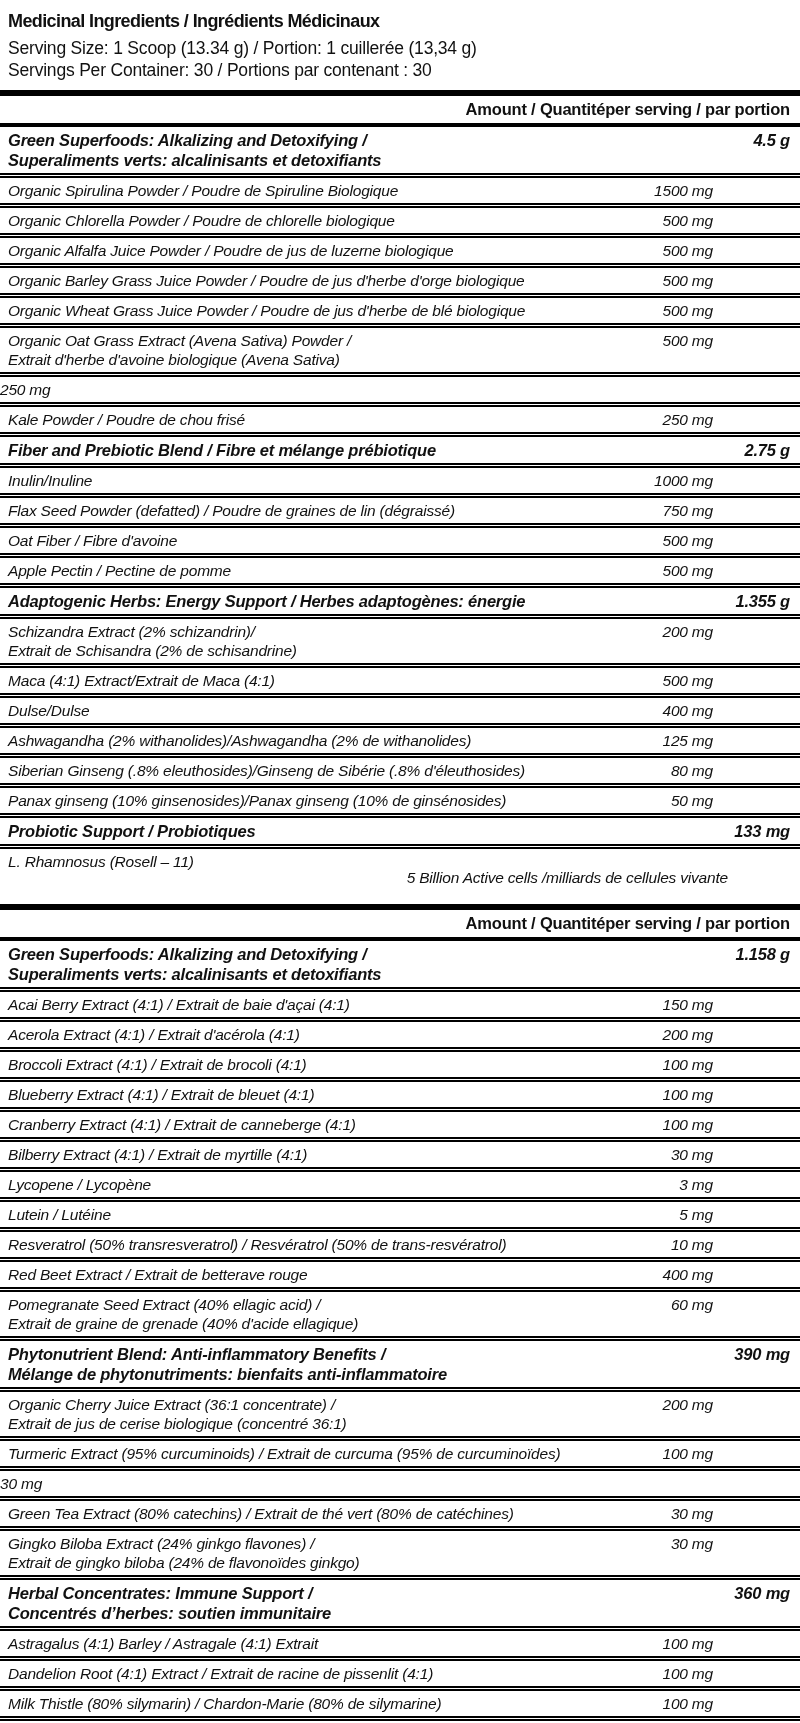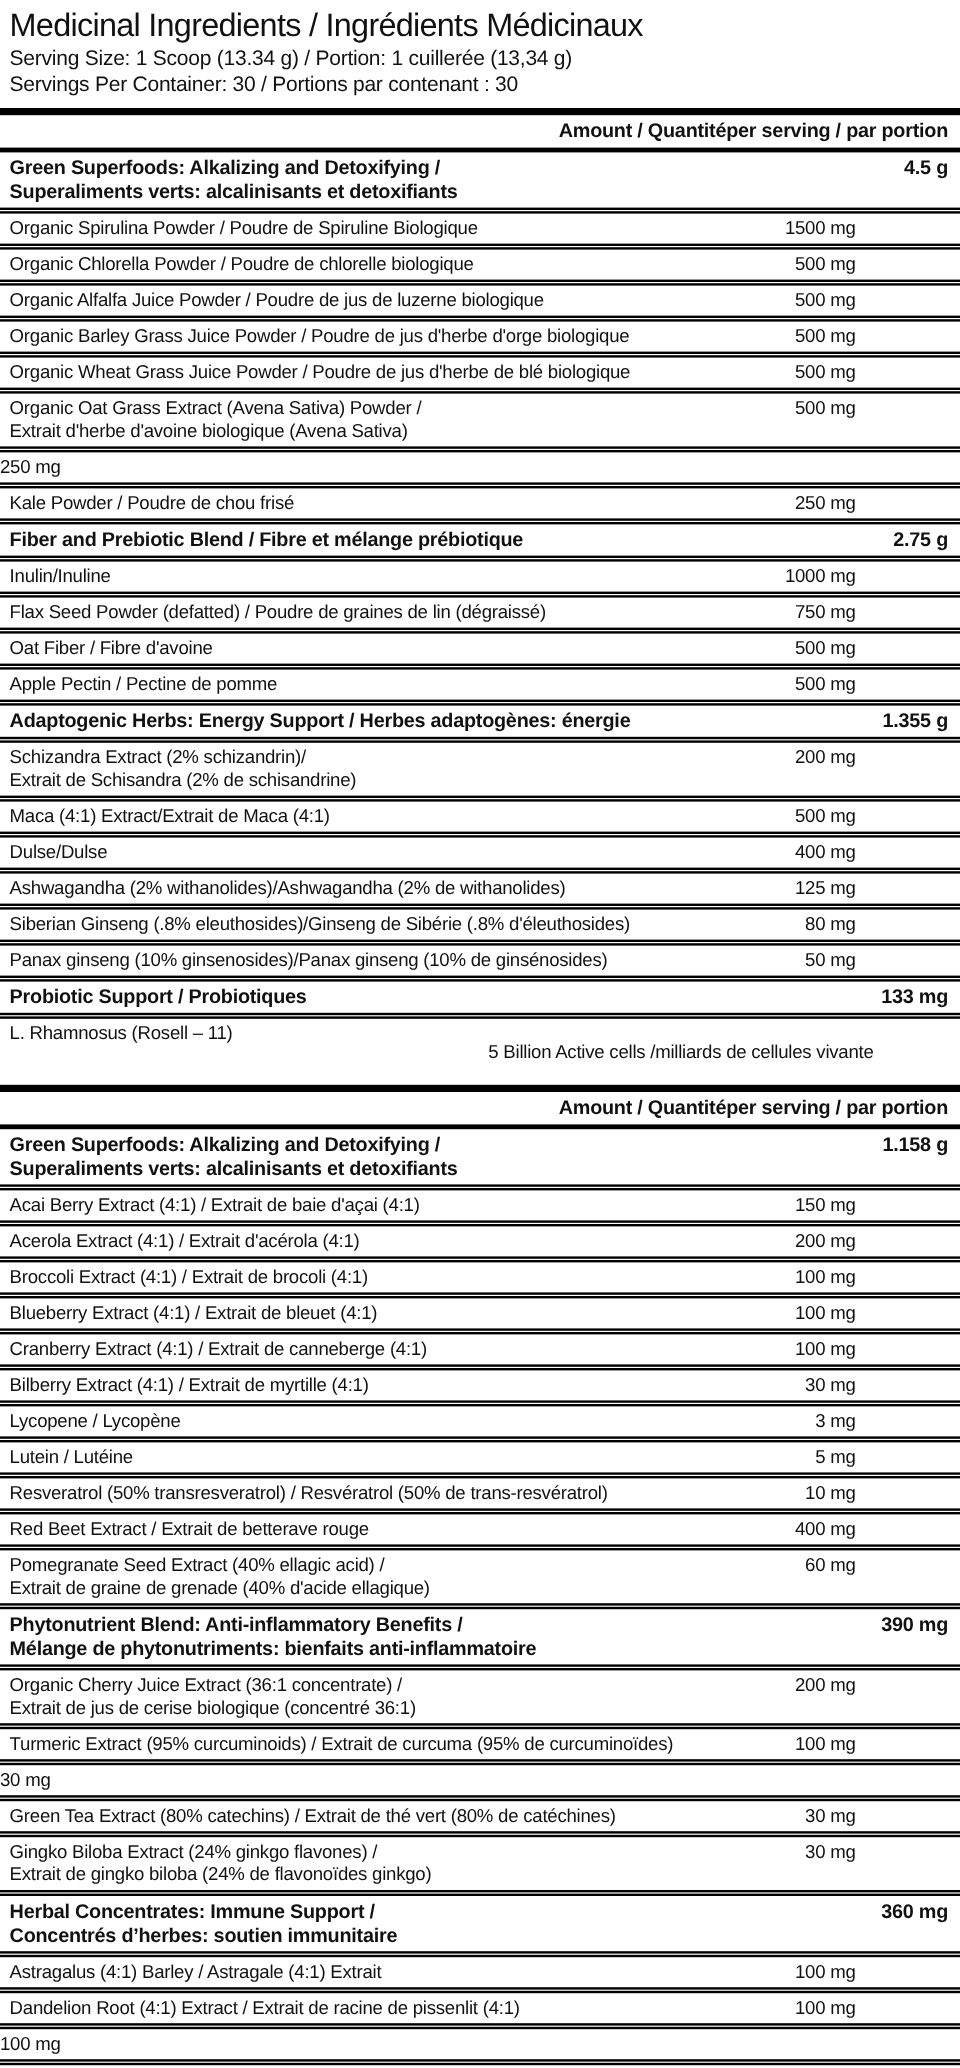--- a/index.html
+++ b/index.html
@@ -8,22 +8,22 @@
     width: 800px;
     min-height: 1723px;
     background: #ffffff;
     color: #111111;
     font-family: "Liberation Sans", sans-serif;
     letter-spacing: -0.2px;
     overflow: hidden;
   }
   .top { padding: 5px 10px 9px 8px; }
   .title {
-    font-size: 27px;
-    font-weight: normal;
+    font-size: 18px;
+    font-weight: bold;
     line-height: 32px;
     letter-spacing: -0.6px;
     white-space: nowrap;
   }
   .sub {
     font-size: 17.5px;
     line-height: 22px;
     white-space: nowrap;
   }
   .colhead {
@@ -36,20 +36,21 @@
     font-weight: bold;
     font-size: 16.5px;
   }
   .colhead.second { margin-top: 14px; }
   .table { width: 100%; }
   .row {
     display: flex;
     justify-content: space-between;
     align-items: flex-start;
     padding: 3px 0 3px 0;
+    font-style: italic;
   }
   .row + .row { border-top: 5px double #000; }
   .row .name {
     padding-left: 8px;
     font-size: 15.5px;
     line-height: 19px;
     flex: 1 1 auto;
   }
   .row .amount {
     font-size: 15.5px;
@@ -256,20 +257,21 @@
       </div>
       <div class="row item">
         <div class="name">Astragalus (4:1) Barley / Astragale (4:1) Extrait</div>
         <div class="amount">100 mg</div>
       </div>
       <div class="row item">
         <div class="name">Dandelion Root (4:1) Extract / Extrait de racine de pissenlit (4:1)</div>
         <div class="amount">100 mg</div>
       </div>
       <div class="row item">
+        <div class="name">Milk Thistle (80% silymarin) / Chardon-Marie (80% de silymarine)</div>
         <div class="amount">100 mg</div>
       </div>
       <div class="row item">
         <div class="name">Elderberry Extract (4:1) / Extrait de sureau (4:1)</div>
         <div class="amount">60 mg</div>
       </div>
     </div>
 
 </div>
 

